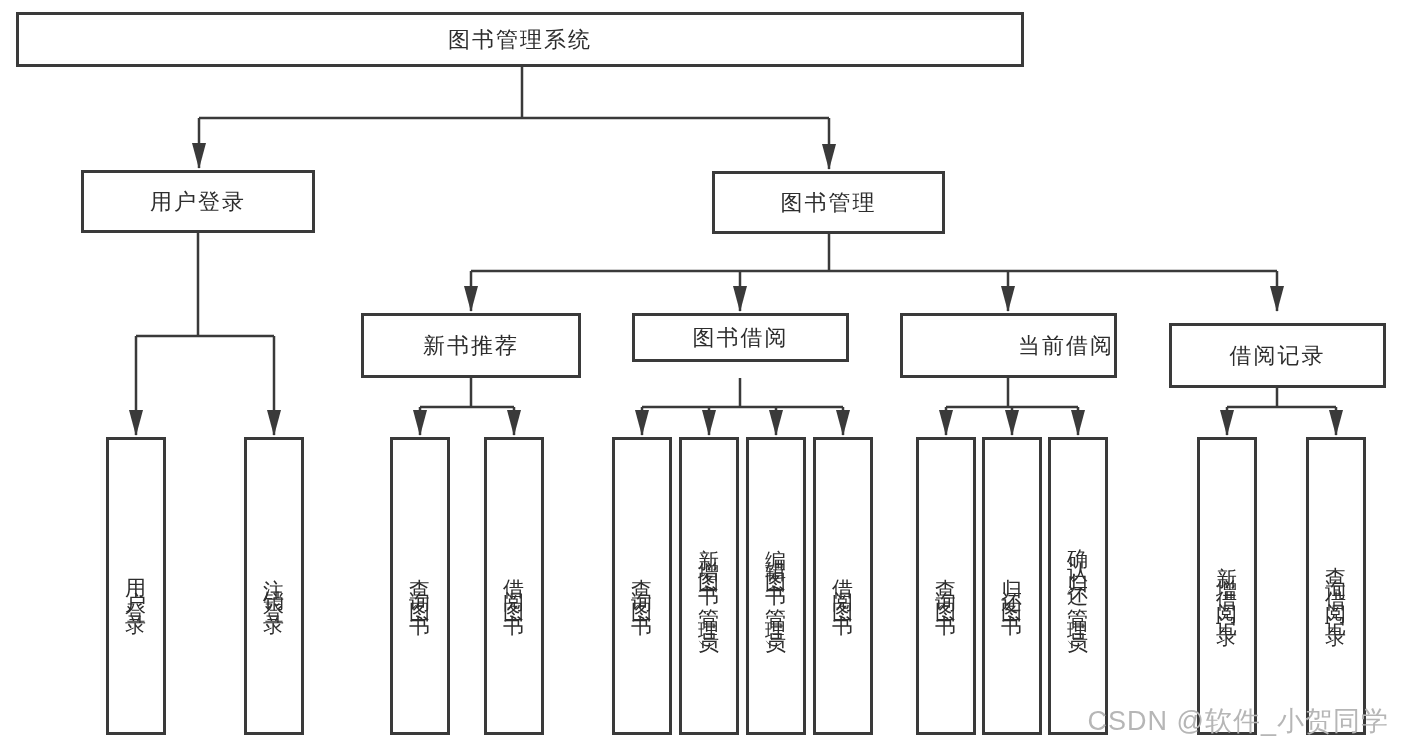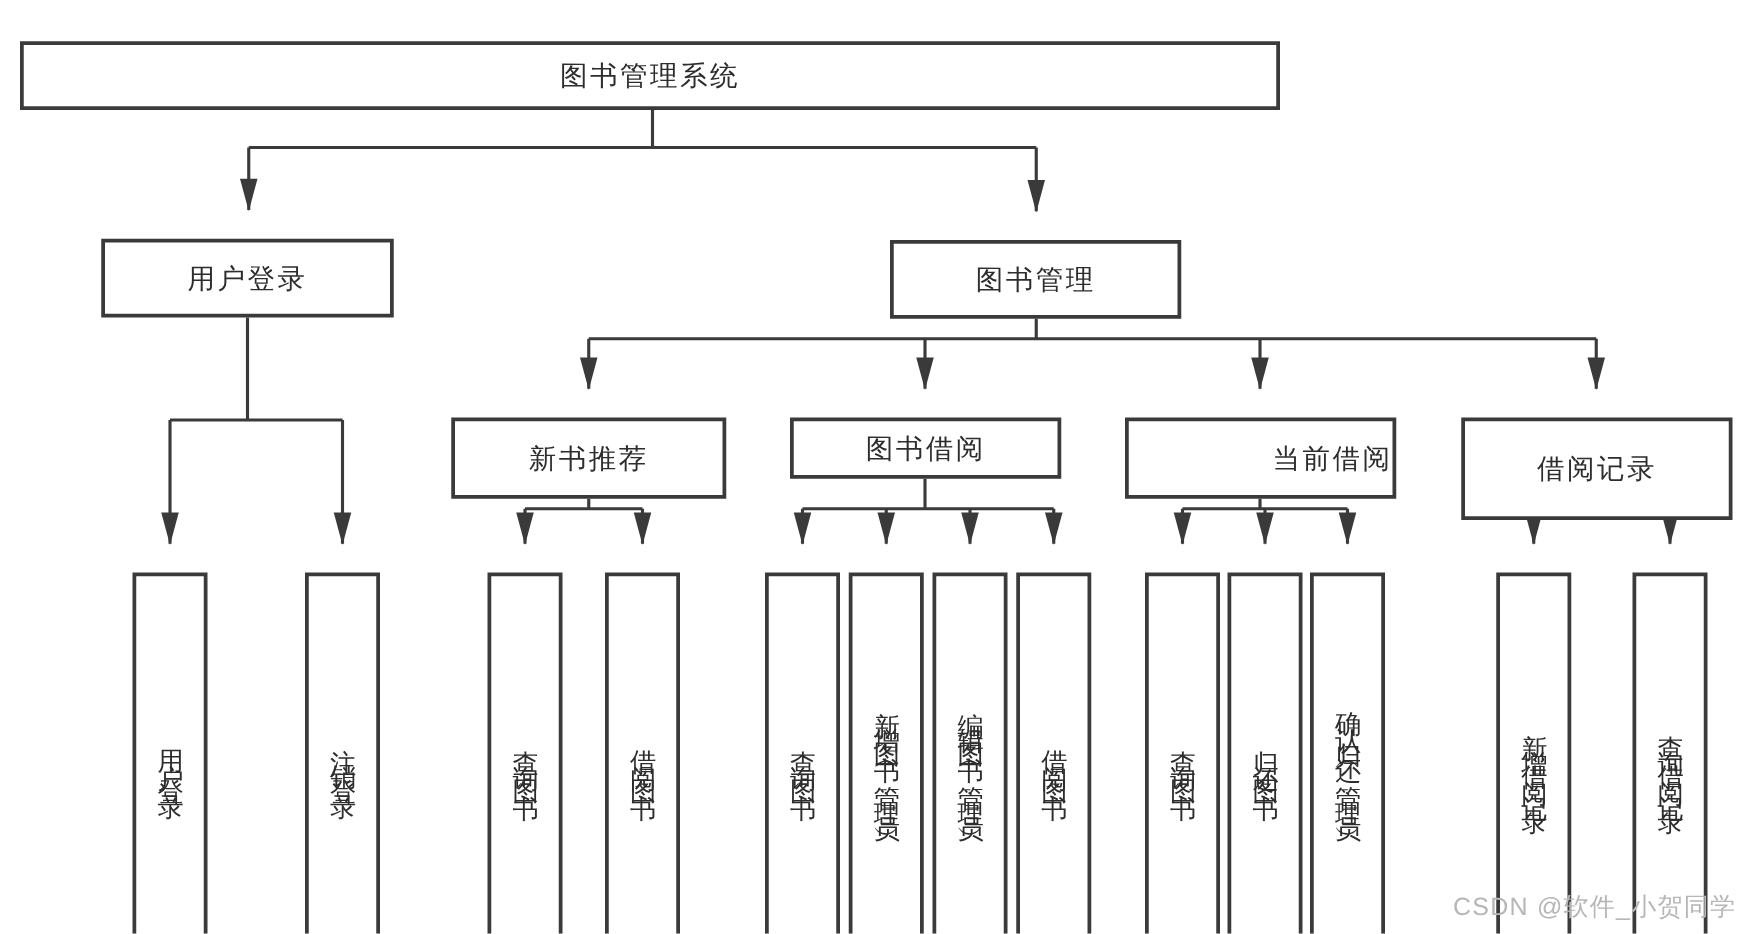--- a/index.html
+++ b/index.html
@@ -25,40 +25,39 @@
   .node {
     position: absolute;
     box-sizing: border-box;
     background: #ffffff;
     border: 3px solid #3a3a3a;
     display: flex;
     align-items: center;
     justify-content: center;
     color: #2d2d2d;
     z-index: 2;
-    margin-top: 21px;
   }
   .hnode {
     font-size: 22px;
     letter-spacing: 2px;
     white-space: nowrap;
   }
   .vnode .vtext {
     writing-mode: vertical-lr;
     text-orientation: mixed;
     font-size: 21px;
     letter-spacing: 12px;
     line-height: 1.1;
     white-space: nowrap;
   }
   .watermark {
     position: absolute;
     right: 16px;
     bottom: 8px;
-    font-size: 20px;
+    font-size: 27px;
     letter-spacing: 1px;
     color: #b6b6b6;
     z-index: 5;
     white-space: nowrap;
   }
 </style>
 </head>
 <body>
 
 <div class="canvas">
@@ -118,21 +117,21 @@
 
   <div class="node hnode" style="left:361px; top:313px; width:220px; height:65px;">
     <span>新书推荐</span>
   </div>
   <div class="node hnode" style="left:632px; top:313px; width:217px; height:49px;">
     <span>图书借阅</span>
   </div>
   <div class="node hnode" style="left:900px; top:313px; width:217px; height:65px;justify-content:flex-end;">
     <span>当前借阅</span>
   </div>
-  <div class="node hnode" style="left:1169px; top:313px; width:217px; height:82px;">
+  <div class="node hnode" style="left:1169px; top:323px; width:217px; height:65px;">
     <span>借阅记录</span>
   </div>
 
   <div class="node vnode" style="left:106px; top:437px; width:60px; height:298px;">
     <span class="vtext">用户登录</span>
   </div>
   <div class="node vnode" style="left:244px; top:437px; width:60px; height:298px;">
     <span class="vtext">注销登录</span>
   </div>
 

